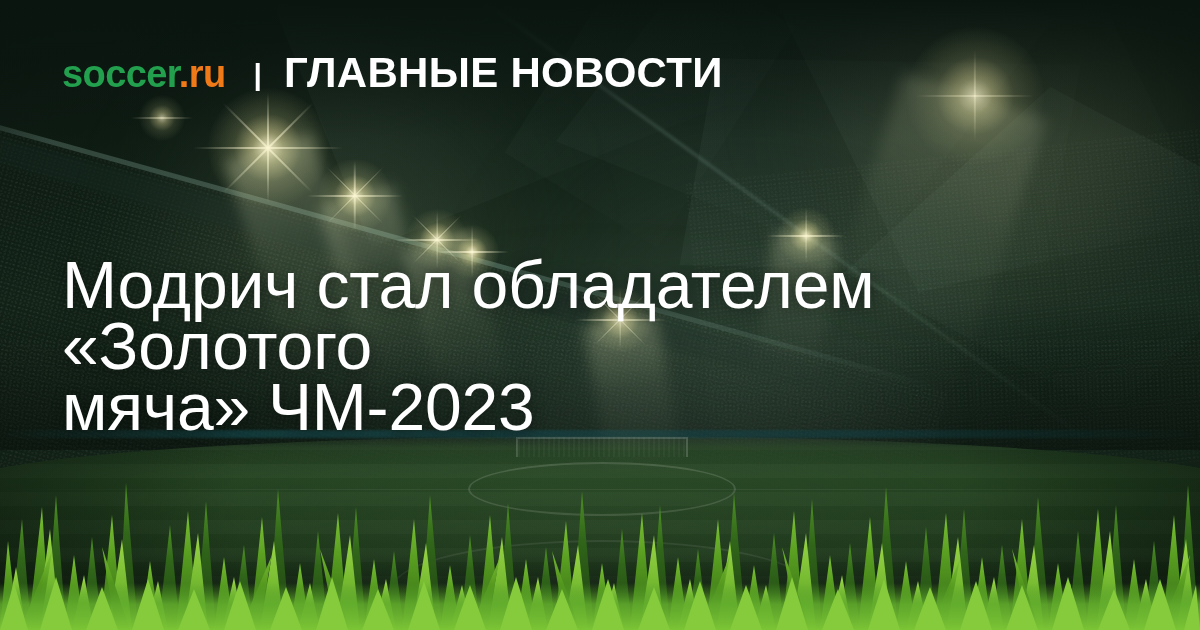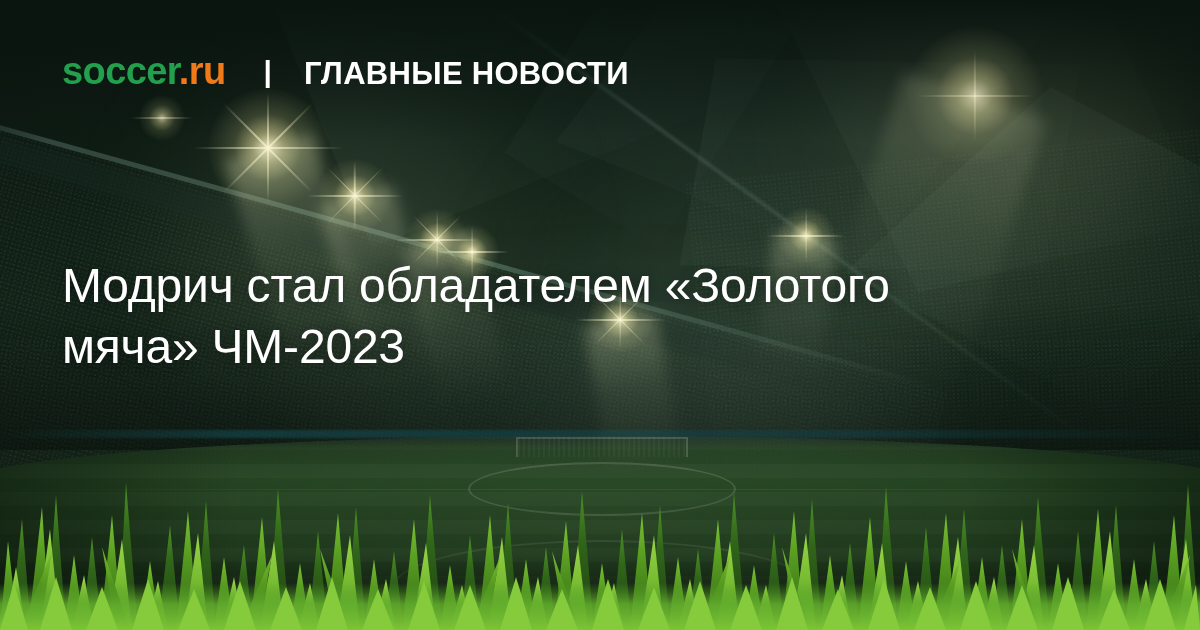--- a/index.html
+++ b/index.html
@@ -133,41 +133,41 @@
   .goal { position:absolute; left:516px; top:437px; width:172px; height:20px;
           border:2px solid rgba(222,236,222,0.22); border-bottom:none;
           background:repeating-linear-gradient(90deg, rgba(220,235,220,0.05) 0 2px, transparent 2px 5px); }
   .advert { position:absolute; left:0; top:430px; width:100%; height:8px;
             background:linear-gradient(90deg, rgba(24,86,96,0.0), rgba(26,96,106,0.55) 20%, rgba(20,78,88,0.5) 72%, rgba(20,70,80,0.0));
             filter:blur(1px); }
 
   
   .header {
     position:absolute; left:62px; top:52px;
-    display:flex; align-items:baseline; gap:16px;
+    display:flex; align-items:baseline; gap:6px;
     z-index:40;
   }
   .logo { font-size:38px; font-weight:bold; letter-spacing:-0.6px; line-height:1; }
   .logo .s-green { color:#22a04e; }
   .logo .s-orange { color:#f07a18; }
   .sep {
     color:#ffffff; font-size:30px; font-weight:bold; line-height:1;
     margin:0 16px 0 22px; position:relative; top:-2px;
   }
   .kicker {
-    color:#ffffff; font-size:31px; font-weight:bold; line-height:1;
+    color:#ffffff; font-size:42px; font-weight:bold; line-height:1;
     letter-spacing:0.3px; white-space:nowrap;
   }
 
   
   .headline {
     position:absolute; left:62px; top:255px; width:1090px;
     z-index:40;
     color:#ffffff;
-    font-size:48px; font-weight:normal; line-height:61px;
+    font-size:66px; font-weight:normal; line-height:61px;
     letter-spacing:-0.2px;
     text-shadow:0 2px 14px rgba(0,0,0,0.45);
   }
   .headline .ln { display:block; }
 
   
   .grass { position:absolute; left:0; bottom:0; width:1200px; height:175px; z-index:50; }
 </style>
 </head>
 <body>

